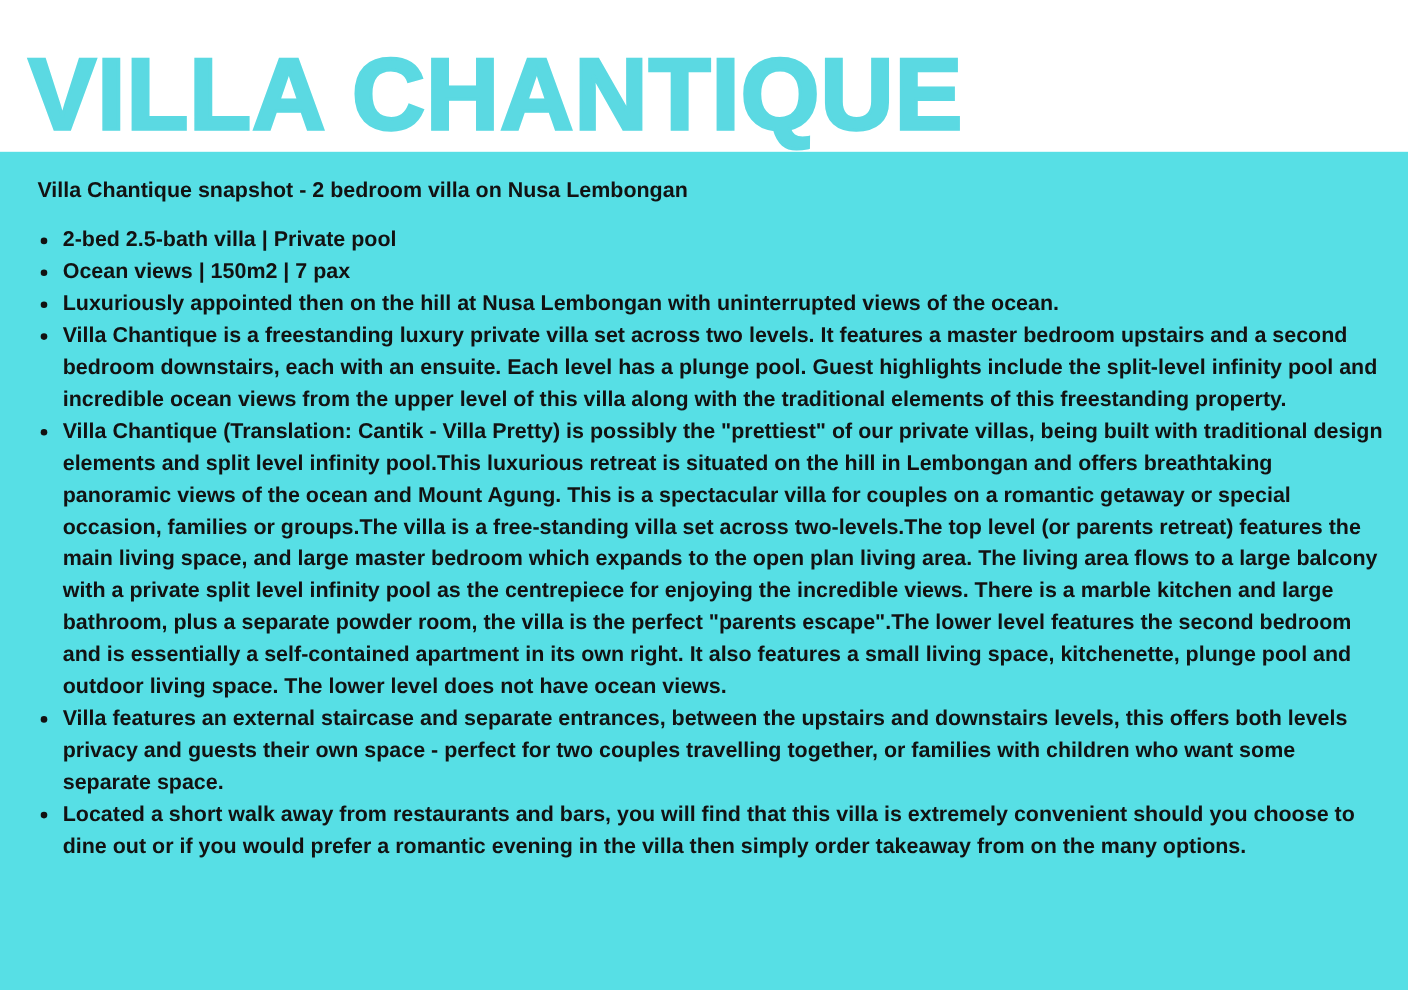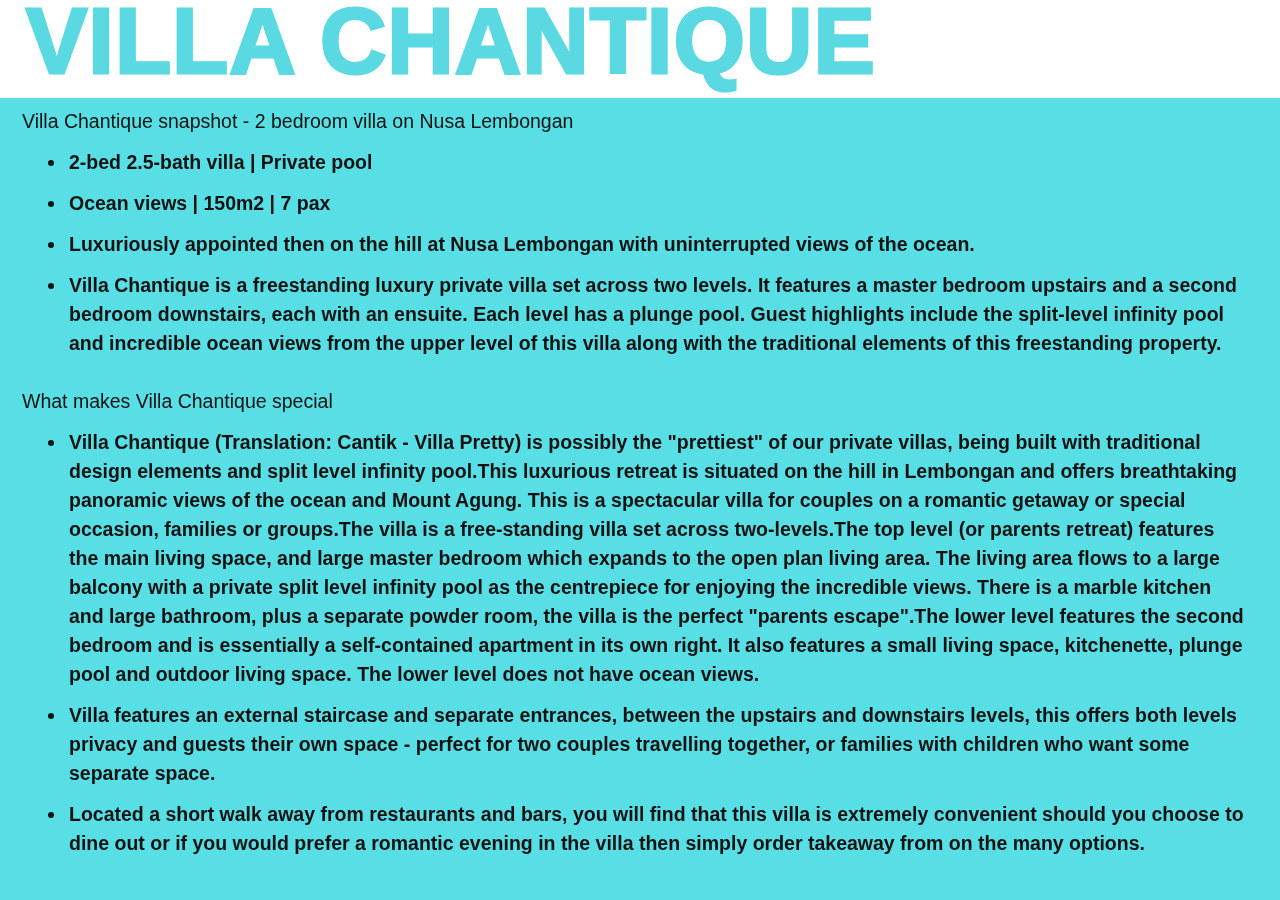--- a/index.html
+++ b/index.html
@@ -14,23 +14,24 @@
     width: 1280px;
     height: 900px;
     background: var(--header-bg);
     font-family: "Liberation Sans", sans-serif;
     overflow: hidden;
   }
   .header {
     height: 98px;
     background: var(--header-bg);
     display: flex;
-    align-items: flex-start;
+    align-items: center;
     padding-left: 26px;
     overflow: hidden;
+    margin-top: 40px;
   }
   .page-title {
     color: var(--accent-cyan);
     -webkit-text-stroke: 3px var(--accent-cyan);
     font-size: 92px;
     font-weight: 900;
     letter-spacing: 1px;
     line-height: 0.95;
     white-space: nowrap;
     transform: translateY(-2px);
@@ -38,35 +39,35 @@
   .content {
     background: var(--content-bg);
     height: 802px;
     padding: 5px 20px 0 18px;
     color: var(--text-color);
     font-weight: bold;
     font-size: 19.5px;
     line-height: 29px;
   }
   .section-heading {
-    margin: 4px;
+    margin: 16px;
     font-size: 19.5px;
-    font-weight: normal;
+    font-weight: bold;
     line-height: 29px;
   }
   .section-heading.second {
     margin-top: 29px;
   }
   ul.bullet-list {
     margin: 0;
     padding-left: 37px;
     list-style: disc outside;
   }
   ul.bullet-list li {
-    margin: 12px;
+    margin: 0;
     padding-left: 2px;
   }
   ul.bullet-list li::marker {
     color: var(--text-color);
     font-size: 19.5px;
   }
 </style>
 </head>
 <body>
 
@@ -77,20 +78,19 @@
 <div class="content">
 
   <div class="section-heading">Villa Chantique snapshot - 2 bedroom villa on Nusa Lembongan</div>
   <ul class="bullet-list">
     <li>2-bed 2.5-bath villa | Private pool</li>
     <li>Ocean views | 150m2 | 7 pax</li>
     <li>Luxuriously appointed then on the hill at Nusa Lembongan with uninterrupted views of the ocean.</li>
     <li>Villa Chantique is a freestanding luxury private villa set across two levels. It features a master bedroom upstairs and a second bedroom downstairs, each with an ensuite. Each level has a plunge pool. Guest highlights include the split-level infinity pool and incredible ocean views from the upper level of this villa along with the traditional elements of this freestanding property.</li>
   </ul>
 
-  <div class="section-heading second">What makes Villa Chantique special</div>
   <ul class="bullet-list">
     <li>Villa Chantique (Translation: Cantik - Villa Pretty) is possibly the "prettiest" of our private villas, being built with traditional design elements and split level infinity pool.This luxurious retreat is situated on the hill in Lembongan and offers breathtaking panoramic views of the ocean and Mount Agung. This is a spectacular villa for couples on a romantic getaway or special occasion, families or groups.The villa is a free-standing villa set across two-levels.The top level (or parents retreat) features the main living space, and large master bedroom which expands to the open plan living area. The living area flows to a large balcony with a private split level infinity pool as the centrepiece for enjoying the incredible views. There is a marble kitchen and large bathroom, plus a separate powder room, the villa is the perfect "parents escape".The lower level features the second bedroom and is essentially a self-contained apartment in its own right. It also features a small living space, kitchenette, plunge pool and outdoor living space. The lower level does not have ocean views.</li>
     <li>Villa features an external staircase and separate entrances, between the upstairs and downstairs levels, this offers both levels privacy and guests their own space - perfect for two couples travelling together, or families with children who want some separate space.</li>
     <li>Located a short walk away from restaurants and bars, you will find that this villa is extremely convenient should you choose to dine out or if you would prefer a romantic evening in the villa then simply order takeaway from on the many options.</li>
   </ul>
 
 </div>
 
 </body></html>

